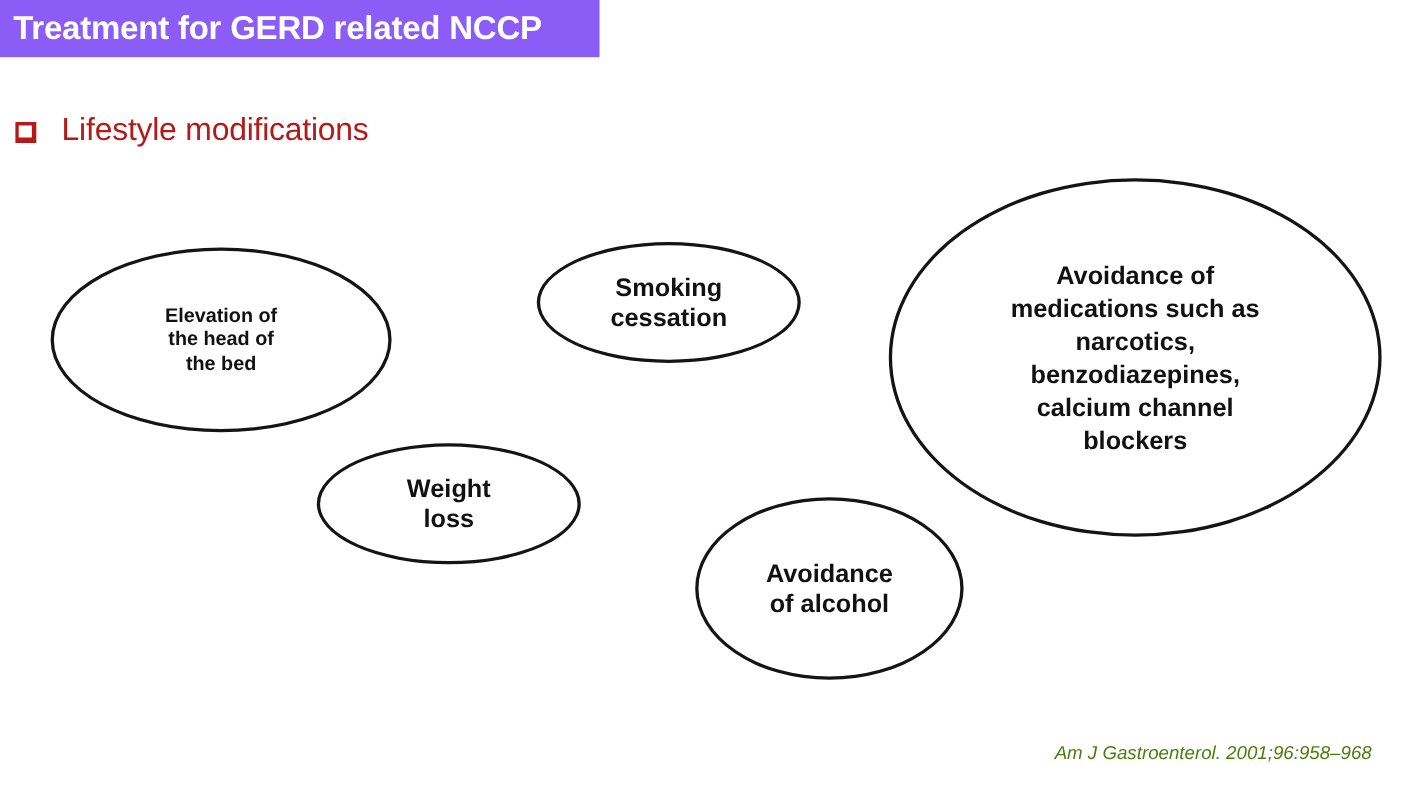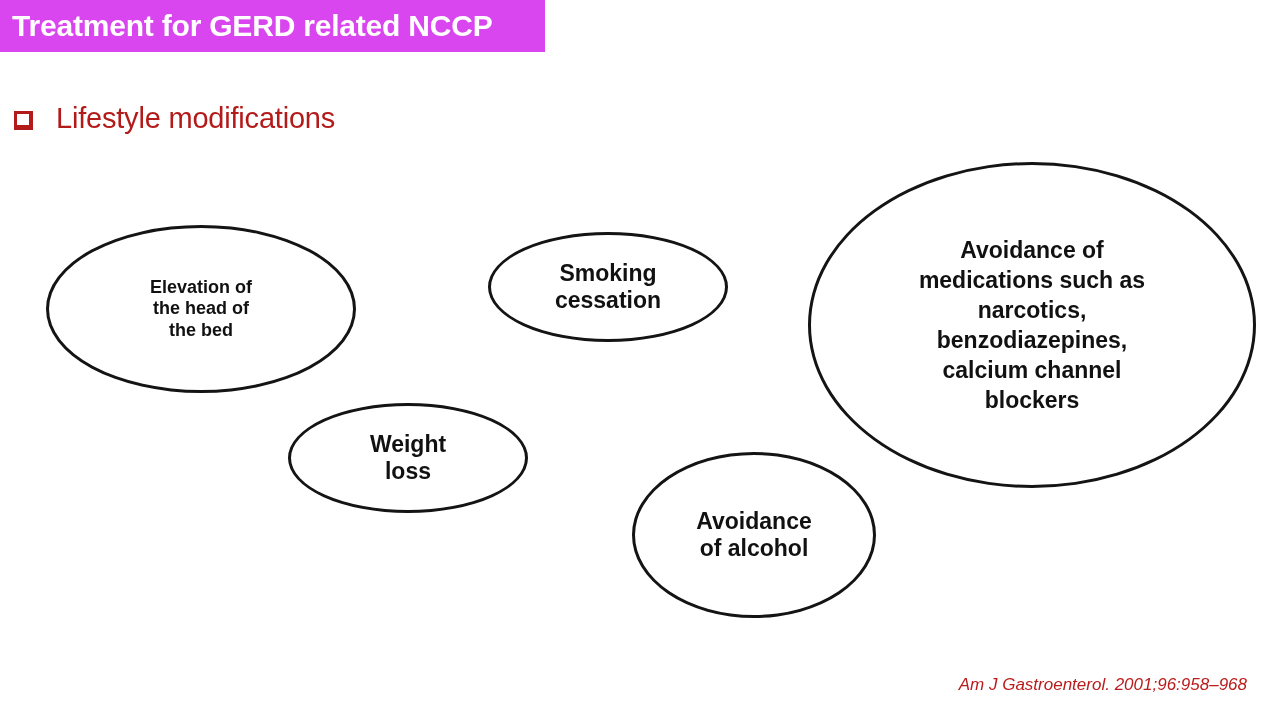--- a/index.html
+++ b/index.html
@@ -17,21 +17,21 @@
     -webkit-font-smoothing: antialiased;
   }
 
   
   #title-bar {
     position: absolute;
     left: 0;
     top: 0;
     width: 545px;
     height: 52px;
-    background: #d946ef;
+    background: #8b5cf6;
   }
   #title-text {
     position: absolute;
     left: 12px;
     top: 50%;
     transform: translateY(-50%);
     color: #ffffff;
     font-size: 30px;
     font-weight: bold;
     letter-spacing: -0.2px;
@@ -85,21 +85,21 @@
   .ellipse .etext {
     display: block;
     padding: 0 6px;
   }
 
   #ellipse-elevation {
     left: 46px;  top: 225px;  width: 310px; height: 168px;
     font-size: 18px;
   }
   #ellipse-smoking {
-    left: 488px; top: 232px;  width: 240px; height: 110px;
+    left: 488px; top: 220px;  width: 240px; height: 110px;
     font-size: 23px;
   }
   #ellipse-medications {
     left: 808px; top: 162px;  width: 448px; height: 326px;
     font-size: 23px;
     line-height: 1.31;
   }
   #ellipse-weight {
     left: 288px; top: 403px;  width: 240px; height: 110px;
     font-size: 23px;
@@ -110,21 +110,21 @@
     font-size: 23px;
   }
 
   
   #citation {
     position: absolute;
     right: 33px;
     top: 676px;
     font-size: 17px;
     font-style: italic;
-    color: #b91c1c;
+    color: #4d7c0f;
     white-space: nowrap;
     line-height: 1;
   }
 </style>
 </head>
 <body>
 
 <div id="title-bar">
   <div id="title-text">Treatment for GERD related NCCP</div>
 </div>

